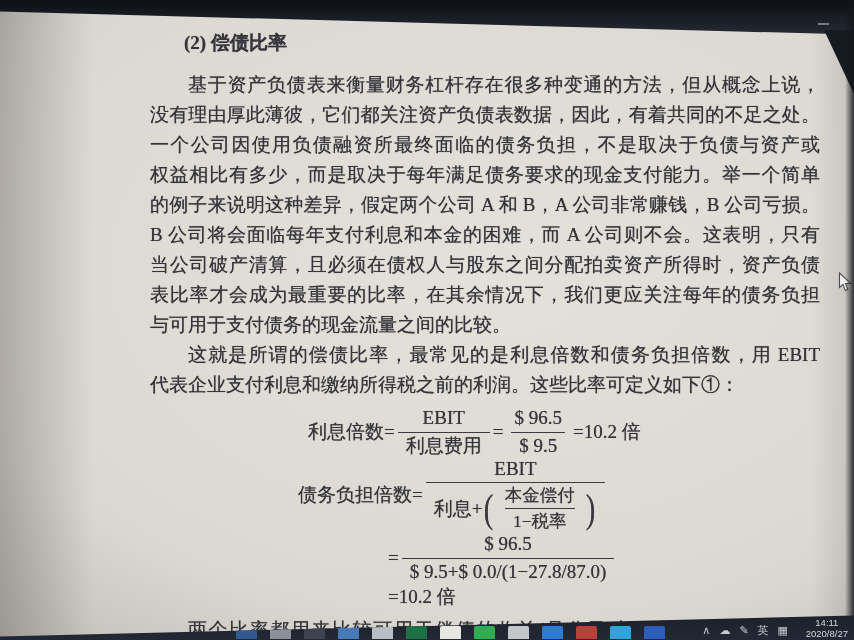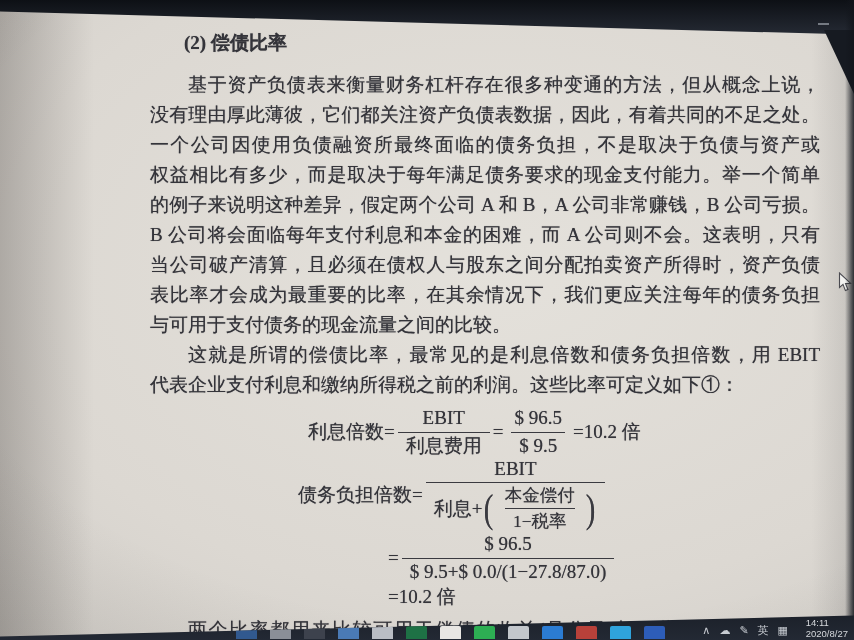--- a/index.html
+++ b/index.html
@@ -46,21 +46,21 @@
     clip-path:polygon(0 0,100% 0,100% 100%);}
   
   .taskbar{position:absolute;left:0;bottom:0;width:854px;height:25px;z-index:6;
     background:linear-gradient(#1c212a,#232934);
     clip-path:polygon(0 86%,100% 2%,100% 100%,0 100%);
     font-family:"Liberation Sans","DejaVu Sans",sans-serif;color:#ced2d8;}
   .tb-icons{position:absolute;left:236px;bottom:1px;display:flex;gap:13px;}
   .tb-icon{width:21px;height:13px;border-radius:2px 2px 0 0;display:inline-block;}
   .tray{position:absolute;right:66px;bottom:3px;display:flex;gap:9px;font-size:11px;line-height:14px;color:#c7cbd1;}
   .tray span{display:inline-block;}
-  .clock{position:absolute;right:6px;bottom:1px;text-align:left;font-size:9.5px;line-height:11px;color:#d5d8dc;}
+  .clock{position:absolute;right:6px;bottom:1px;text-align:center;font-size:9.5px;line-height:11px;color:#d5d8dc;}
   .cursor{position:absolute;left:838px;top:272px;z-index:4;}
 </style>
 </head>
 <body>
 
 <div class="photo">
   <div class="screen">
 
     <div class="page">
       <div class="heading">(2) 偿债比率</div>

